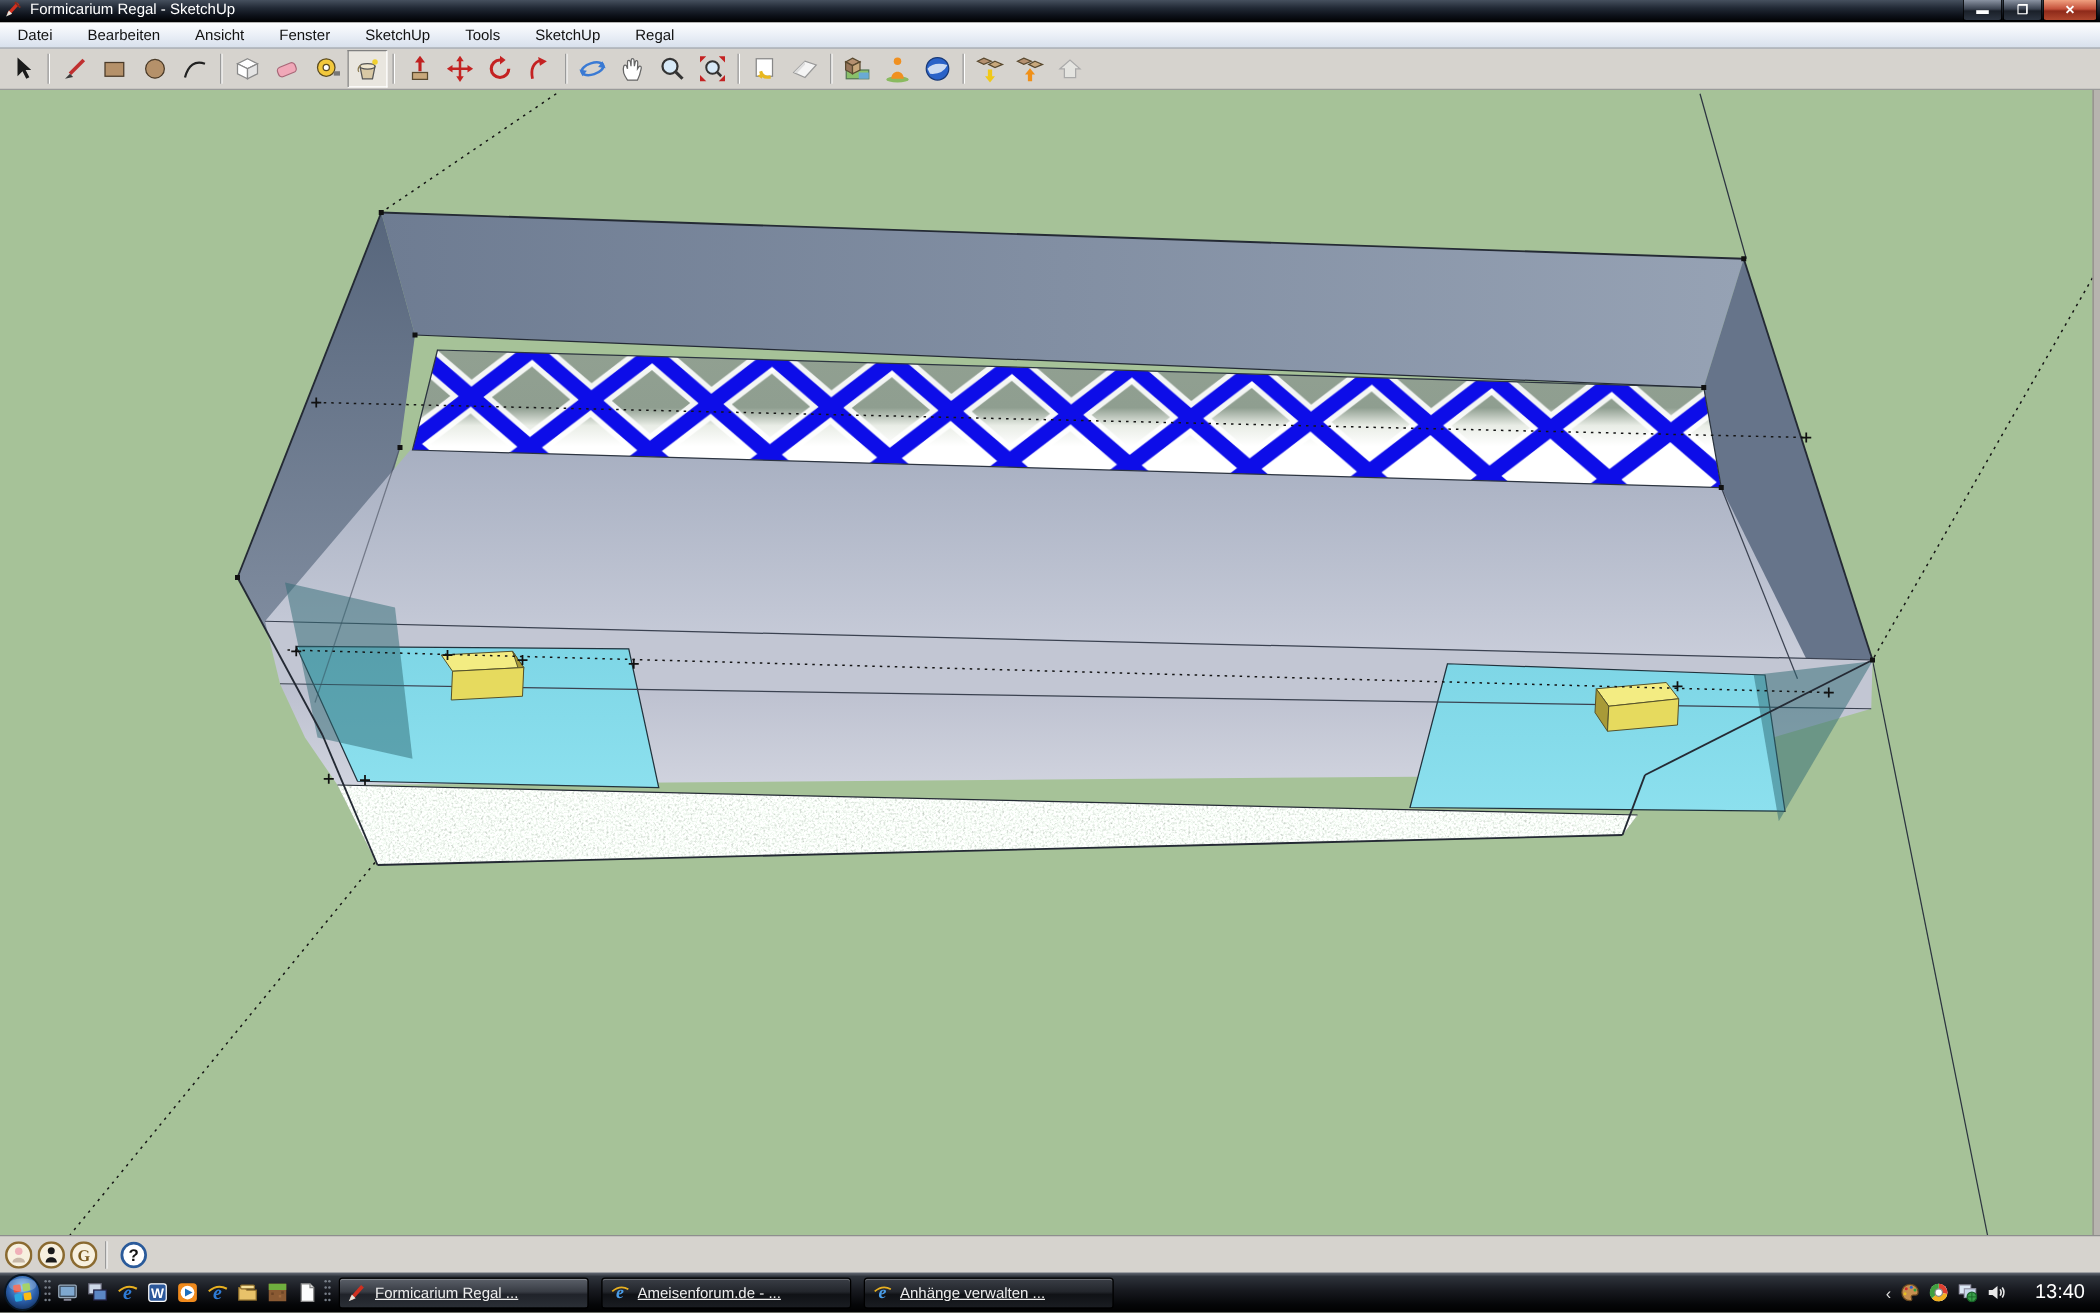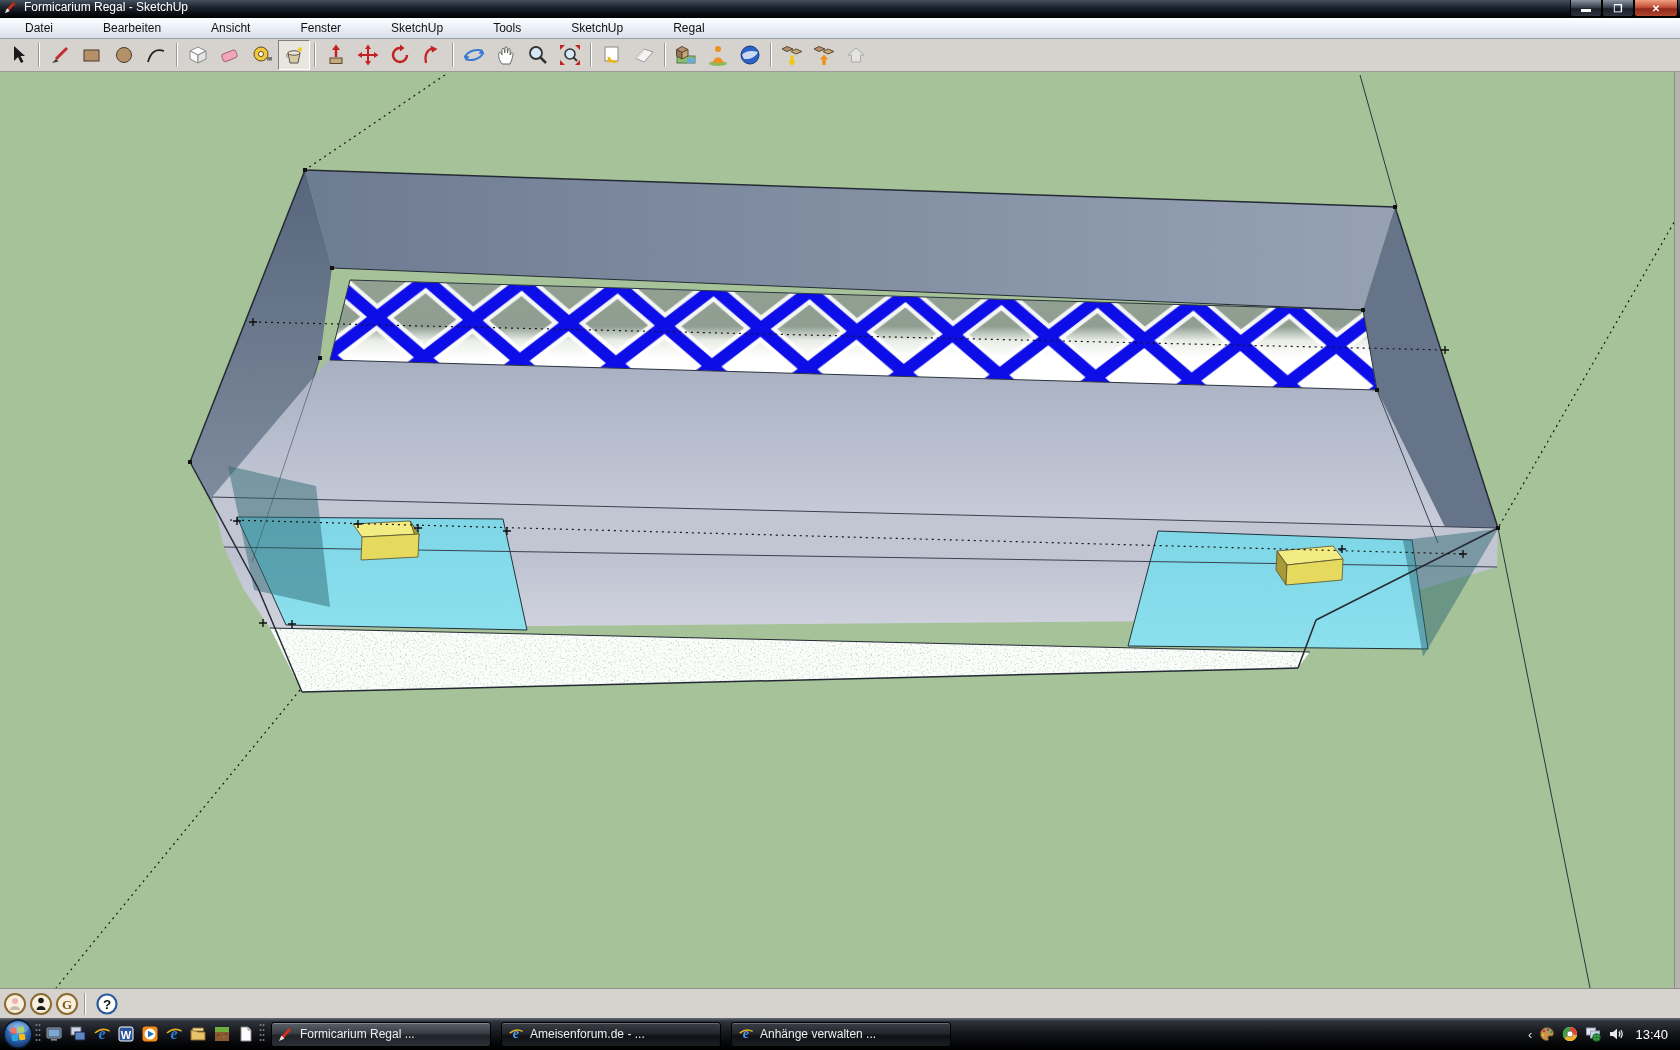--- a/index.html
+++ b/index.html
@@ -17,21 +17,21 @@
     color:#fff;font-size:10px;font-weight:bold;
     background:linear-gradient(#8a93a2 0%,#3a4250 45%,#1a2029 55%,#2c3440 100%);}
   .winbtn.min,.winbtn.restore{width:30px;}
   .winbtn.close{width:42px;background:linear-gradient(#f0a080 0%,#c4503a 45%,#8e2a1a 55%,#b0472e 100%);}
 
   
   .menubar{position:absolute;left:0;top:18px;width:1680px;height:20px;
     background:linear-gradient(#fdfeff 0%,#e9eef6 55%,#d8e0ec 100%);
     border-bottom:1px solid #98a0ac;display:flex;align-items:center;
     font-size:12px;color:#111;}
-  .menu-item{padding:2px 25px;cursor:default;}
+  .menu-item{padding:2px 14px;cursor:default;}
 
   
   .toolbar{position:absolute;left:0;top:39px;width:1680px;height:33px;
     background:#d6d3ce;border-bottom:1px solid #9a9a9a;
     display:flex;align-items:center;padding-left:2px;box-sizing:border-box;}
   .tb{width:30px;height:28px;display:flex;align-items:center;justify-content:center;
     border:1px solid transparent;}
   .tb svg{width:24px;height:24px;}
   .tb.selected{background:#e9e6df;border:1px solid;border-color:#808080 #fff #fff #808080;}
   .tbsep{width:0;height:24px;border-left:1px solid #9a9a9a;border-right:1px solid #ffffff;margin:0 4px;}
@@ -52,31 +52,31 @@
   .measure-input{width:196px;height:20px;border:1px solid #7a7a7a;border-style:inset;background:#fff;
     font-family:"Liberation Sans",sans-serif;font-size:12px;}
 
   
   .taskbar{position:absolute;left:0;top:1018px;width:1680px;height:32px;
     background:linear-gradient(#676d78 0%,#2e333b 10%,#17191f 45%,#050608 80%,#000 100%);
     display:flex;align-items:center;color:#eee;font-size:12px;}
   .startorb{width:32px;height:32px;margin-left:2px;}
   .ql-icon{width:22px;height:24px;display:flex;align-items:center;justify-content:center;margin:0 1px;}
   .ql-icon svg{width:18px;height:18px;}
-  .taskbtn{width:220px;height:25px;margin:0 5px;border:1px solid #000;border-radius:3px;
+  .taskbtn{width:200px;height:25px;margin:0 5px;border:1px solid #000;border-radius:3px;
     display:flex;align-items:center;padding:0 6px;box-sizing:border-box;gap:6px;
     background:linear-gradient(#3a3e46 0%,#23262c 45%,#101216 55%,#1a1d22 100%);
-    box-shadow:inset 0 1px 0 rgba(255,255,255,.25);white-space:nowrap;overflow:hidden;}
+    box-shadow:inset 0 1px 0 rgba(255,255,255,.25);white-space:nowrap;overflow:hidden;text-decoration:underline;}
   .taskbtn.active{background:linear-gradient(#5b6069 0%,#383c44 45%,#20232a 55%,#2b2f36 100%);}
   .taskbtn svg{width:16px;height:16px;flex:0 0 16px;}
   .taskbtn span{overflow:hidden;text-overflow:ellipsis;}
   .tray{position:absolute;right:4px;top:0;height:32px;display:flex;align-items:center;gap:7px;}
   .tray svg{width:16px;height:16px;}
   .chev{color:#ddd;font-size:13px;}
-  .clock{font-size:13px;color:#fff;padding:0 8px 0 4px;}
+  .clock{font-size:16px;color:#fff;padding:0 8px 0 4px;margin-left:12px;}
   .handle svg{width:8px;height:26px;}
 </style>
 </head>
 <body>
 
 <div id="screen">
 
   <div class="titlebar">
     <svg class="appicon" viewBox="0 0 16 16">
       <rect x="0" y="0" width="16" height="16" fill="none"></rect>

